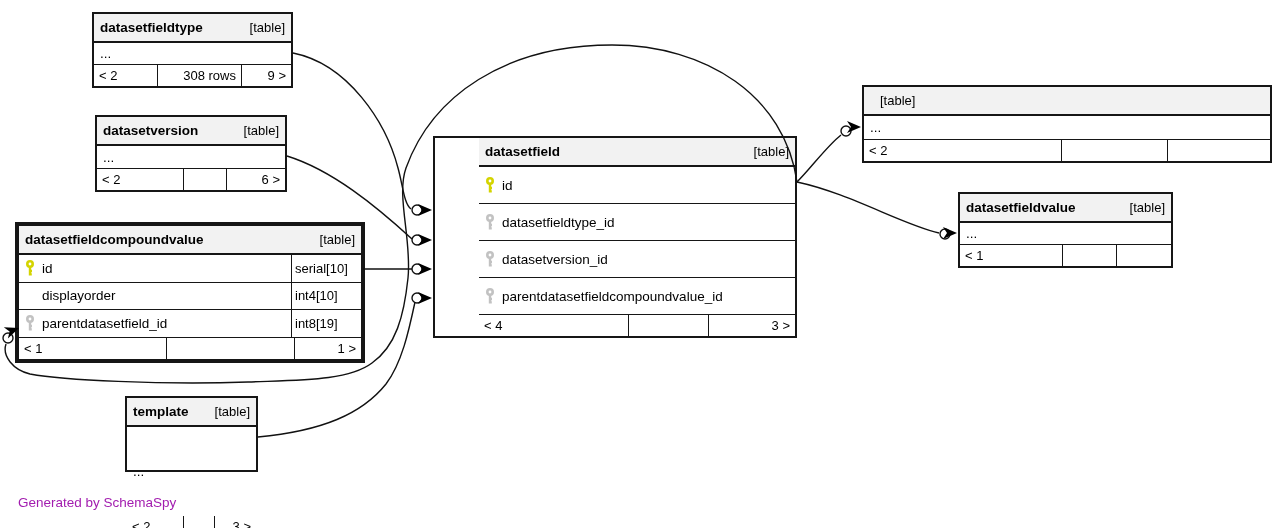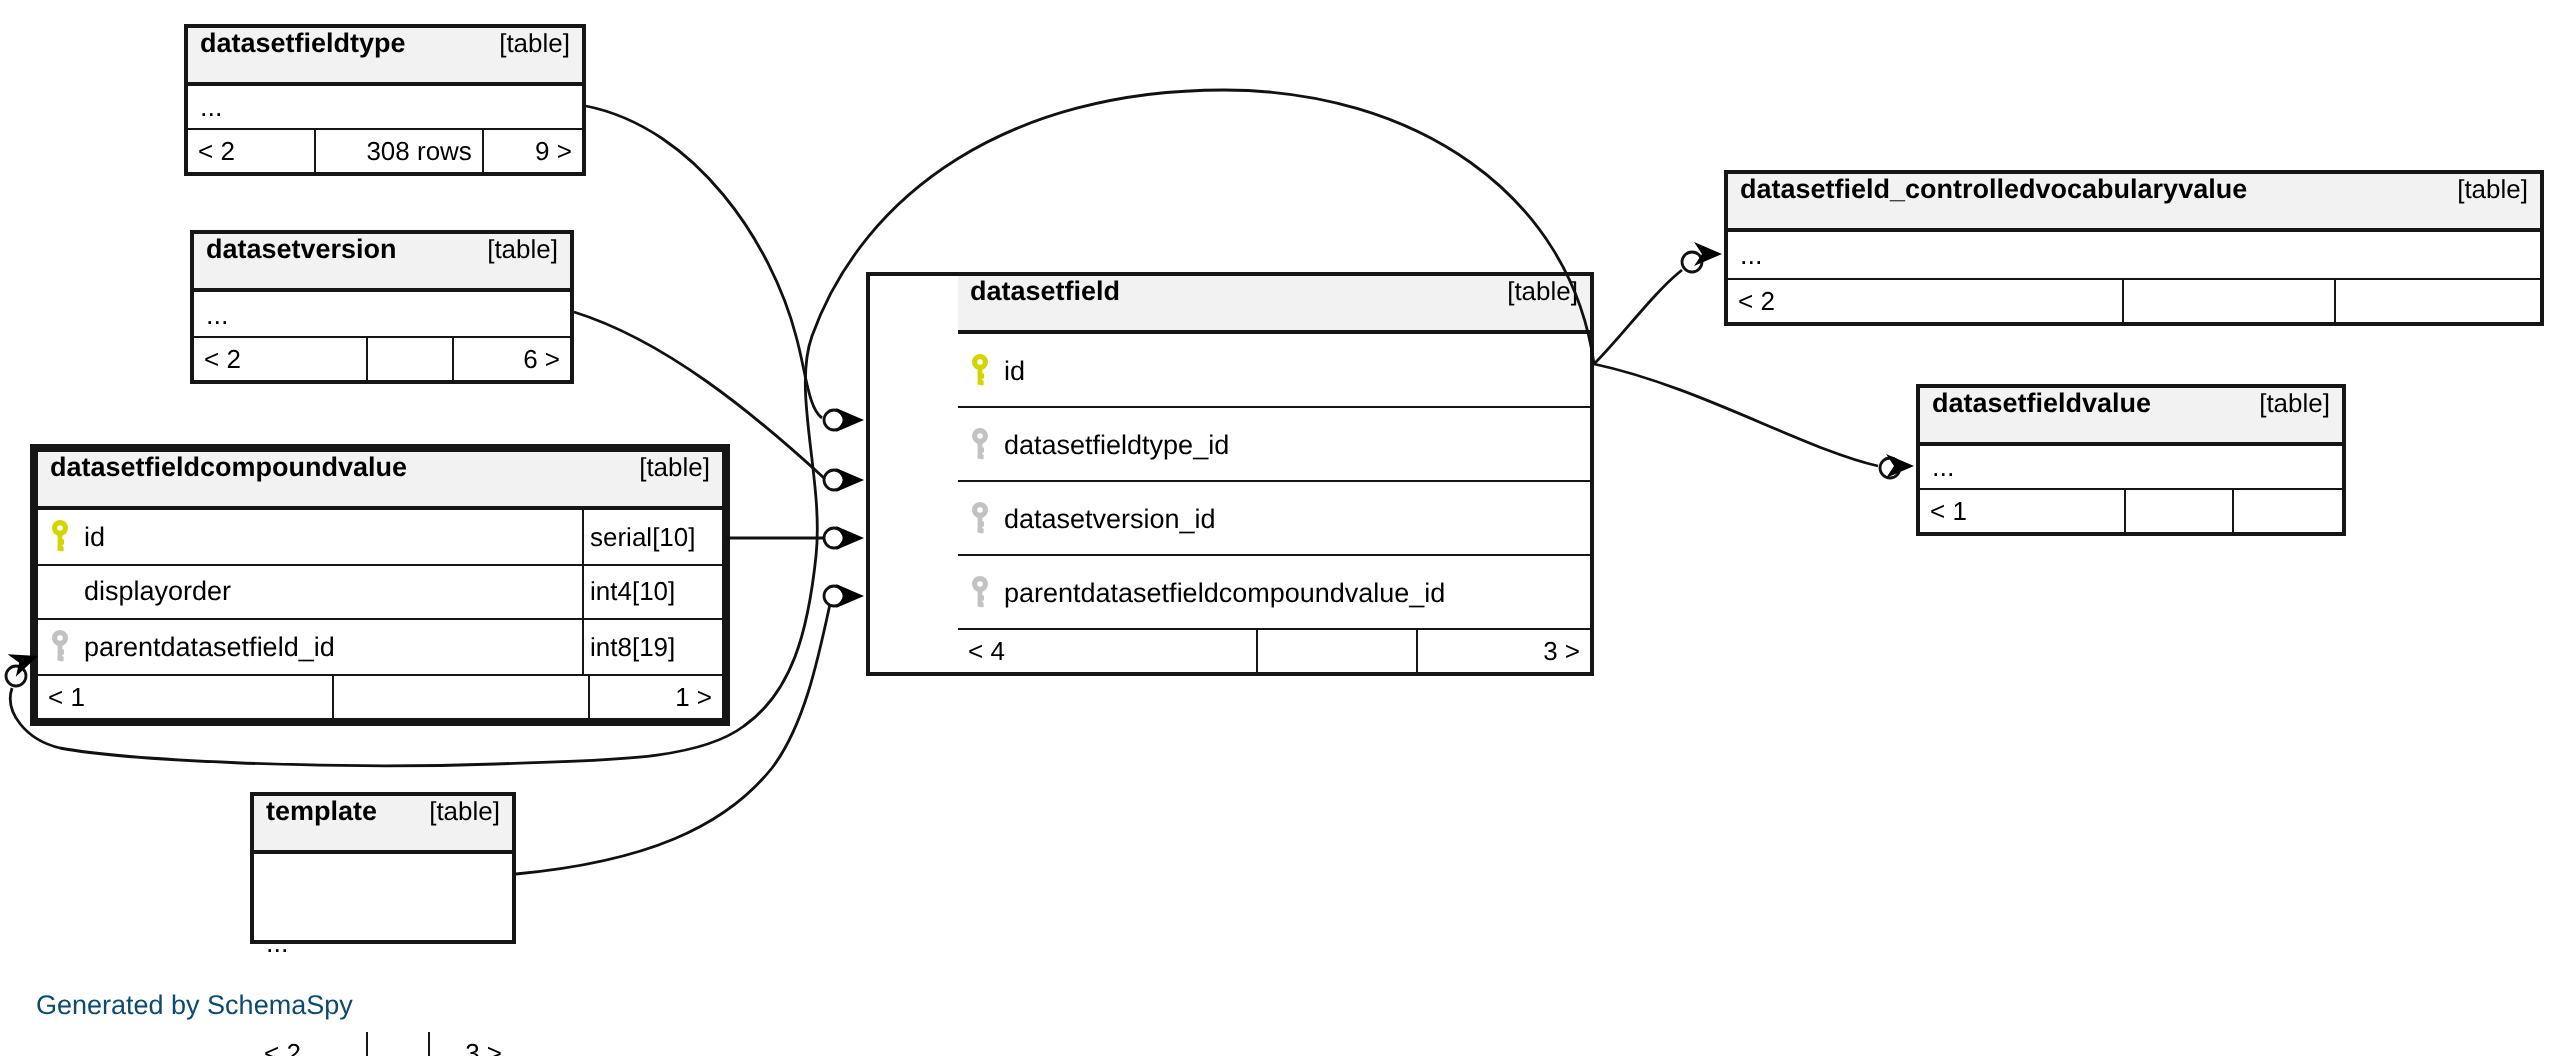--- a/index.html
+++ b/index.html
@@ -13,21 +13,21 @@
 
   .tbl {
     position:absolute; z-index:2; background:#fff;
     border:2px solid #161616; box-sizing:border-box;
     display:flex; flex-direction:column; font-size:13.5px;
   }
   .tbl.emph { border-width:4px; }
   .tbl-header {
     height:27px; flex:0 0 27px; background:#f2f2f2;
     border-bottom:2px solid #161616;
-    display:flex; align-items:flex-start; justify-content:space-between;
+    display:flex; align-items:center; justify-content:space-between;
     padding:0 6px; box-sizing:content-box;
   }
   .tbl-title { font-weight:bold; font-size:13.5px; white-space:nowrap; }
   .tbl-tag { font-size:13px; white-space:nowrap; margin-left:10px; }
   .tbl-row {
     flex:1 1 auto; display:flex; align-items:center;
     border-bottom:1.5px solid #161616; padding:0 0 0 6px; min-height:0;
   }
   .row-label { white-space:nowrap; }
   .keyspace { width:17px; flex:0 0 17px; display:flex; align-items:center; }
@@ -41,21 +41,21 @@
   }
   .tbl-footer { flex:0 0 21px; display:flex; font-size:13px; }
   .fcell {
     border-right:1.5px solid #161616; display:flex; align-items:center;
     padding:0 5px; box-sizing:border-box; white-space:nowrap;
   }
   .fcell:last-child { border-right:none; }
   .fcell.fc-r { justify-content:flex-end; }
   .gen-note {
     position:absolute; left:18px; top:495px; z-index:2;
-    font-size:13.5px; color:#0c4a6e;
+    font-size:13.5px; color:#a21caf;
   }
 </style>
 </head>
 <body>
 
 <div class="canvas">
 
   <svg class="edges" width="1287" height="528" viewBox="0 0 1287 528">
     <defs>
       <path id="arr" d="M0 0 L-14 -6 L-10 0 L-14 6 Z"></path>
@@ -196,21 +196,20 @@
     </div>
     <div class="tbl-footer">
       <span class="fcell" style="width:172px">&lt; 4</span>
       <span class="fcell" style="width:90px"></span>
       <span class="fcell fc-r" style="width:98px">3 &gt;</span>
     </div>
   </div>
 
   <div class="tbl" style="left:862px; top:85px; width:410px; height:78px;">
     <div class="tbl-header">
-      <span class="tbl-title">datasetfield_controlledvocabularyvalue</span>
       <span class="tbl-tag">[table]</span>
     </div>
     <div class="tbl-row">
       <span class="row-label">...</span>
     </div>
     <div class="tbl-footer">
       <span class="fcell" style="width:198px">&lt; 2</span>
       <span class="fcell" style="width:106px"></span>
       <span class="fcell fc-r" style="width:102px"></span>
     </div>

